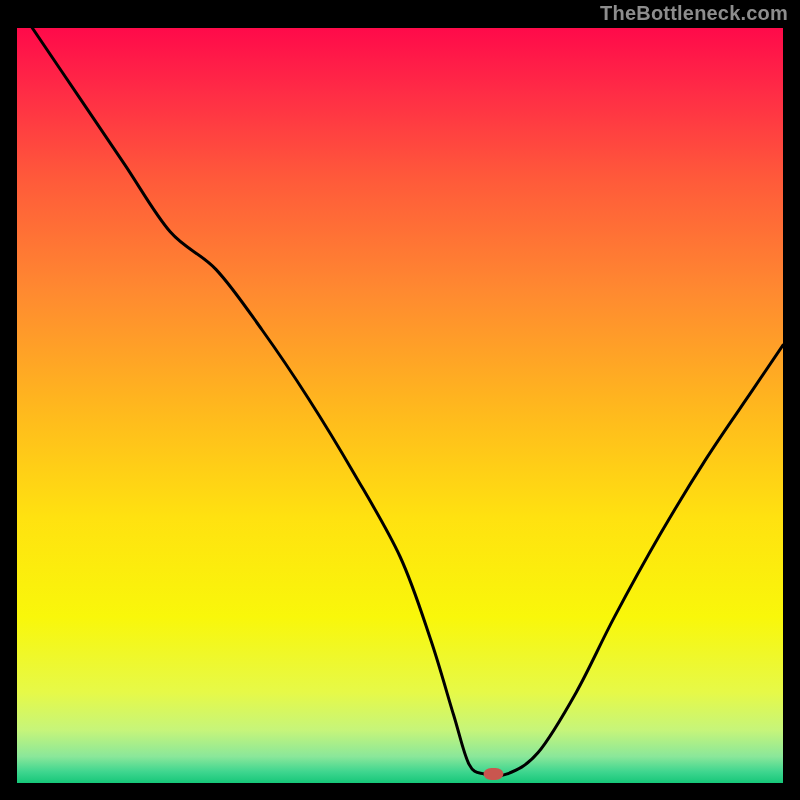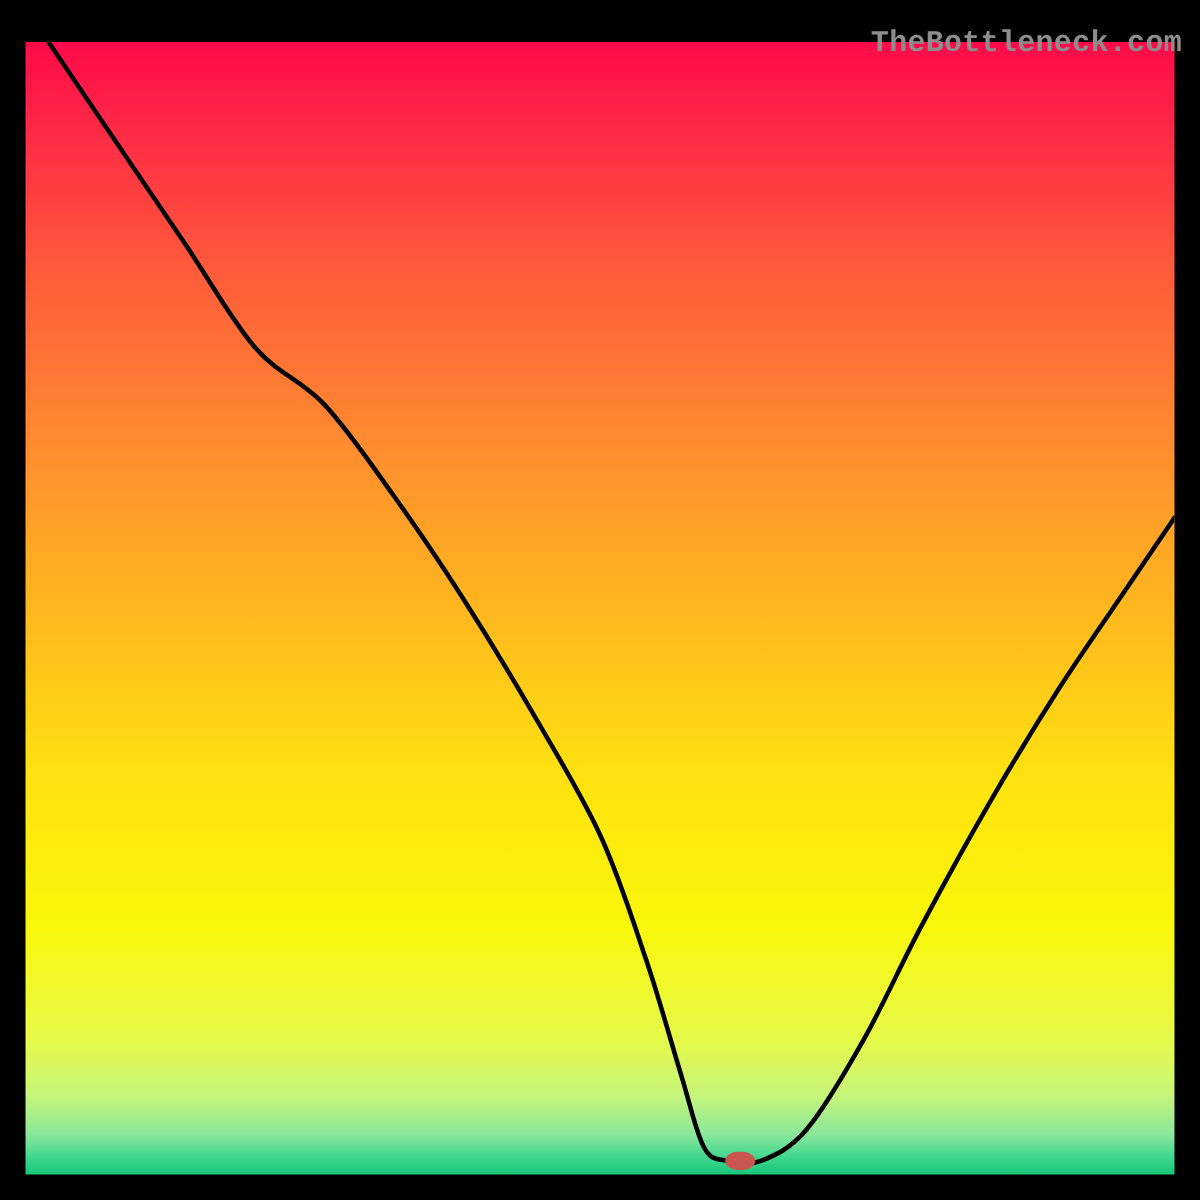--- a/index.html
+++ b/index.html
@@ -13,26 +13,25 @@
   .wrap {
     position: relative;
     width: 800px;
     height: 800px;
   }
   .attribution {
     position: absolute;
     top: 2px;
     right: 12px;
     color: #8d8d8d;
-    font-family: Liberation Mono, monospace;
+    font-family: Liberation Sans, sans-serif;
     font-size: 20px;
     font-weight: 600;
     letter-spacing: 0.2px;
     z-index: 10;
-    margin-top: 16px;
   }
   svg {
     display: block;
   }
   .curve {
     fill: none;
     stroke: #000;
     stroke-width: 3;
     stroke-linejoin: round;
     stroke-linecap: round;

